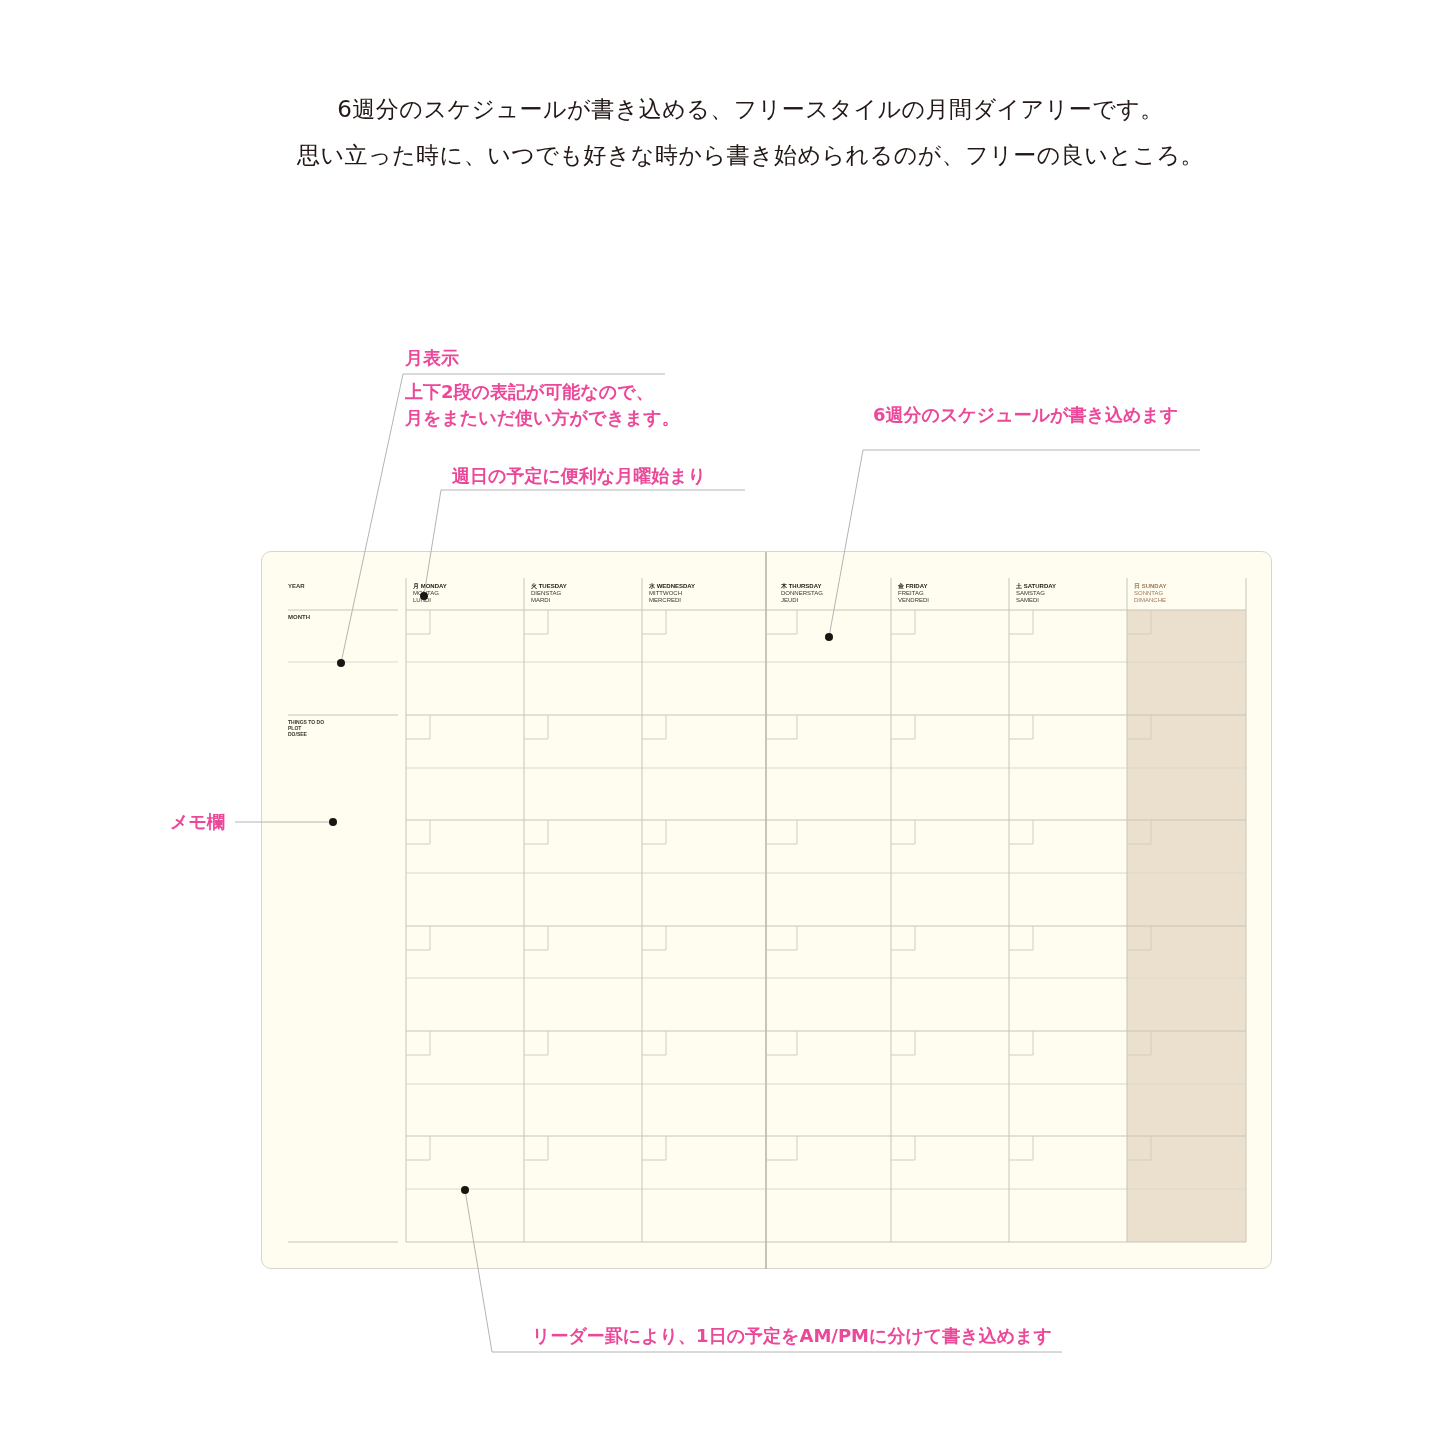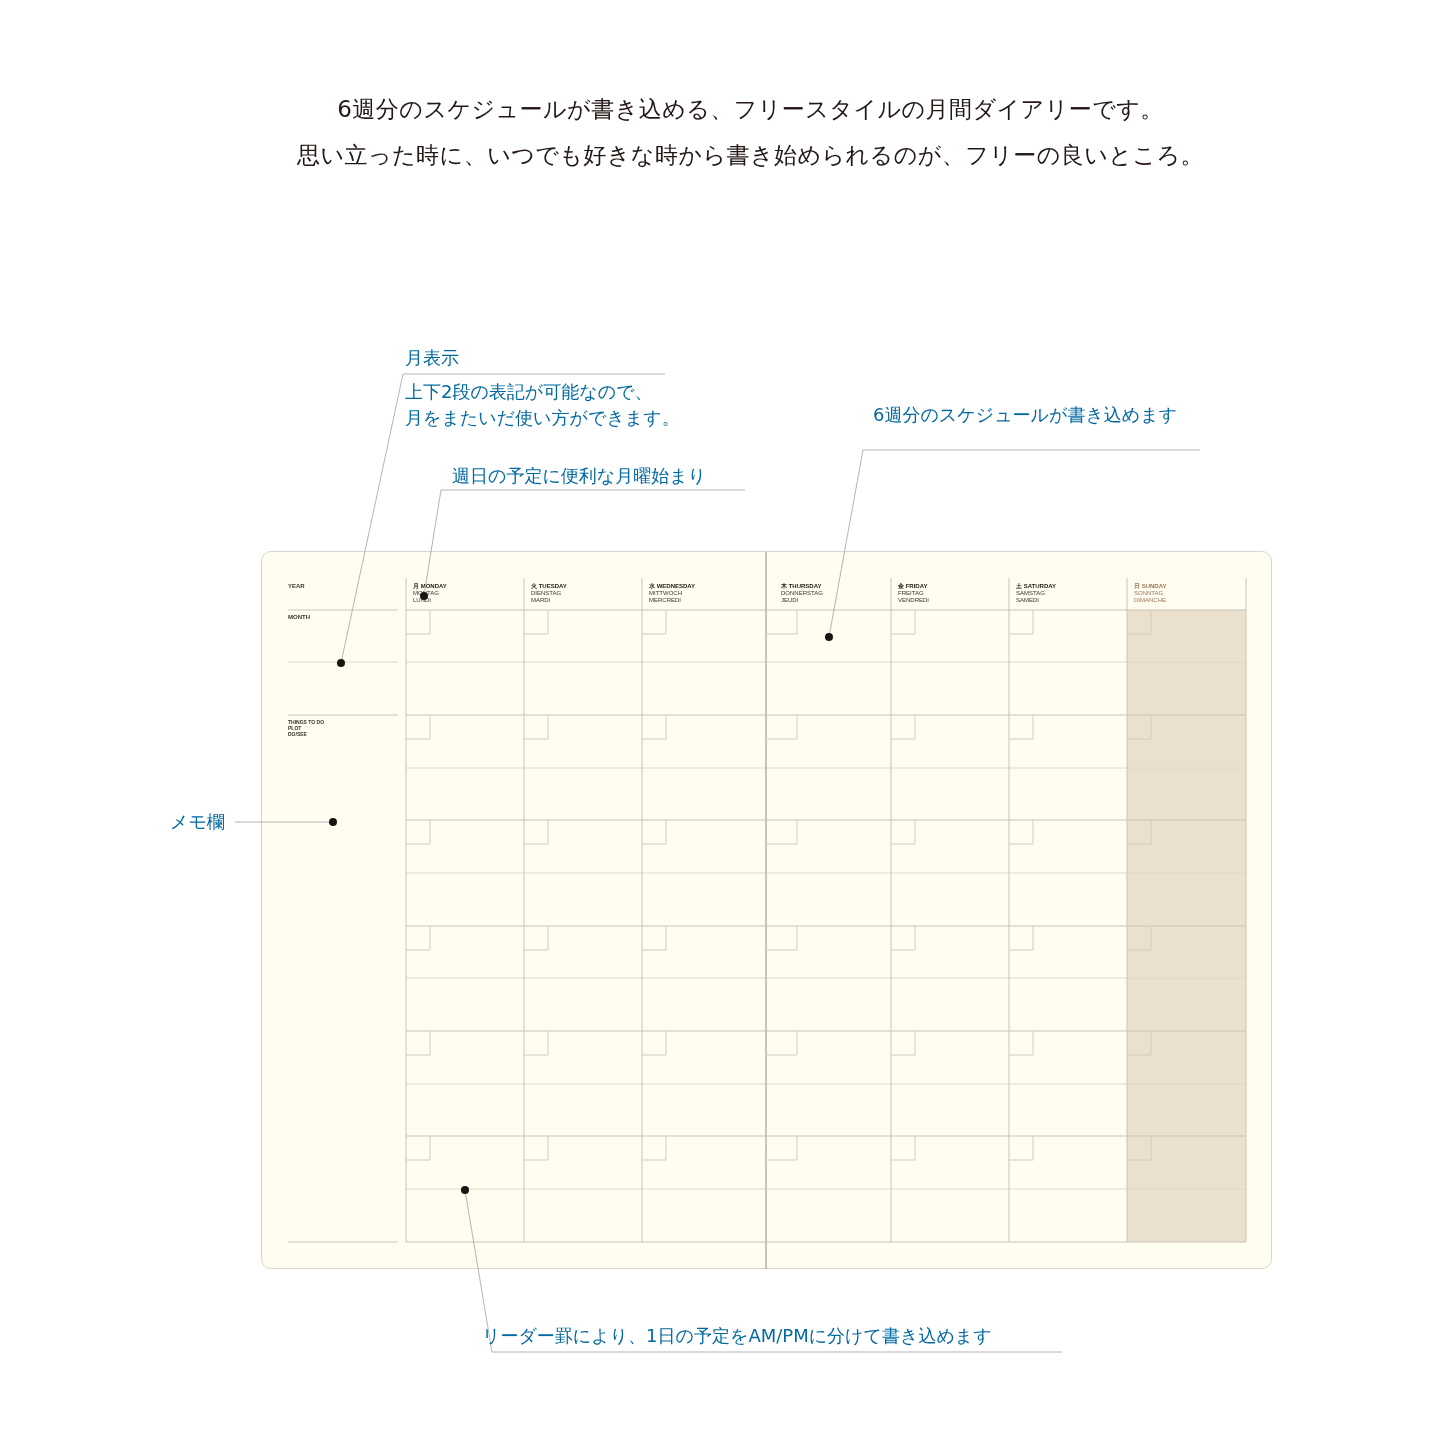--- a/index.html
+++ b/index.html
@@ -1,19 +1,19 @@
 <!DOCTYPE html>
 <html><head>
 <meta charset="utf-8">
 <style>
   html,body{margin:0;padding:0;background:#ffffff;}
   body{width:1445px;height:1445px;position:relative;overflow:hidden;font-family:"DejaVu Sans",sans-serif;color:#231815;}
   .intro{position:absolute;left:0;top:86px;width:1445px;text-align:center;padding-left:28px;}
   .intro p{margin:0;font-size:23px;line-height:46px;letter-spacing:0.5px;color:#231815;}
-  .callout{position:absolute;font-size:18px;color:#0369a1;white-space:nowrap;}
+  .callout{position:absolute;font-size:18px;color:#ec4899;white-space:nowrap;font-weight:bold;}
   svg.leaders{position:absolute;left:0;top:0;width:1445px;height:1445px;pointer-events:none;}
   .page{position:absolute;left:261px;top:551px;width:1011px;height:718px;background:#fefdf0;border:1px solid #d8d6cc;border-radius:10px;box-sizing:border-box;}
   .hdr{position:absolute;font-size:6px;line-height:7px;color:#3a3530;font-family:"Liberation Sans",sans-serif;}
   .hdr b{font-weight:bold;color:#231815;}
   .hdr.sun, .hdr.sun b{color:#a0775a;}
   .lbl{position:absolute;font-size:6px;font-weight:bold;color:#3a3530;font-family:"Liberation Sans",sans-serif;line-height:7px;}
   .sunday-bg{position:absolute;background:#ebdfcd;}
   .dot{position:absolute;width:8px;height:8px;border-radius:50%;background:#1a1512;margin-left:-4px;margin-top:-4px;}
 </style>
 </head>
@@ -177,13 +177,13 @@
 <div class="dot" style="left:829px;top:637px;"></div>
 <div class="dot" style="left:333px;top:822px;"></div>
 <div class="dot" style="left:465px;top:1190px;"></div>
 
 <div class="callout" style="left:405px;top:346px;">月表示</div>
 <div class="callout" style="left:405px;top:380px;">上下2段の表記が可能なので、</div>
 <div class="callout" style="left:405px;top:406px;">月をまたいだ使い方ができます。</div>
 <div class="callout" style="left:452px;top:464px;">週日の予定に便利な月曜始まり</div>
 <div class="callout" style="left:873px;top:403px;">6週分のスケジュールが書き込めます</div>
 <div class="callout" style="left:170px;top:810px;text-align:right;">メモ欄</div>
-<div class="callout" style="left:482px;top:1324px;">リーダー罫により、1日の予定をAM/PMに分けて書き込めます</div>
+<div class="callout" style="left:532px;top:1324px;">リーダー罫により、1日の予定をAM/PMに分けて書き込めます</div>
 
 </body></html>

